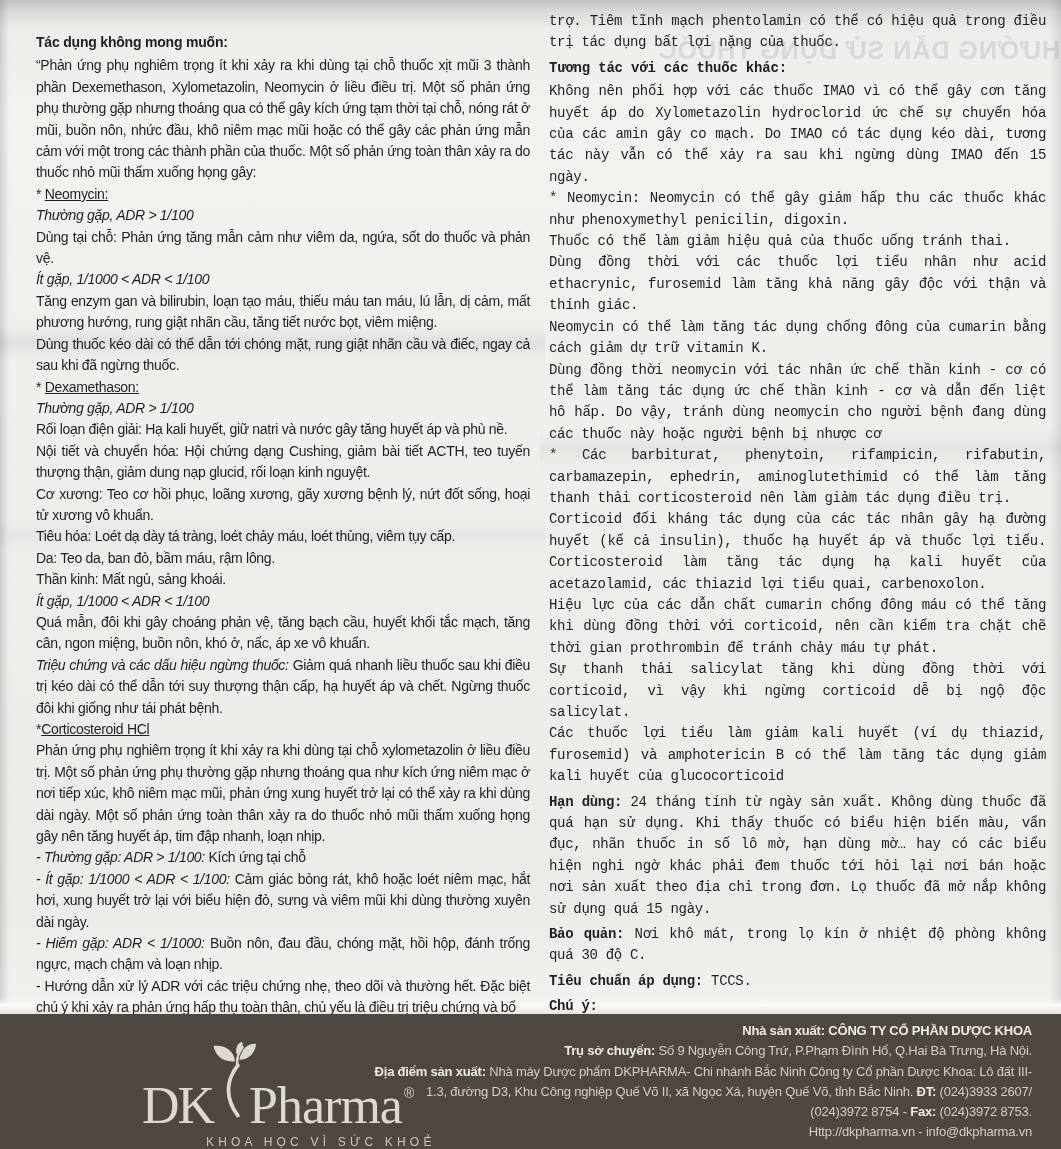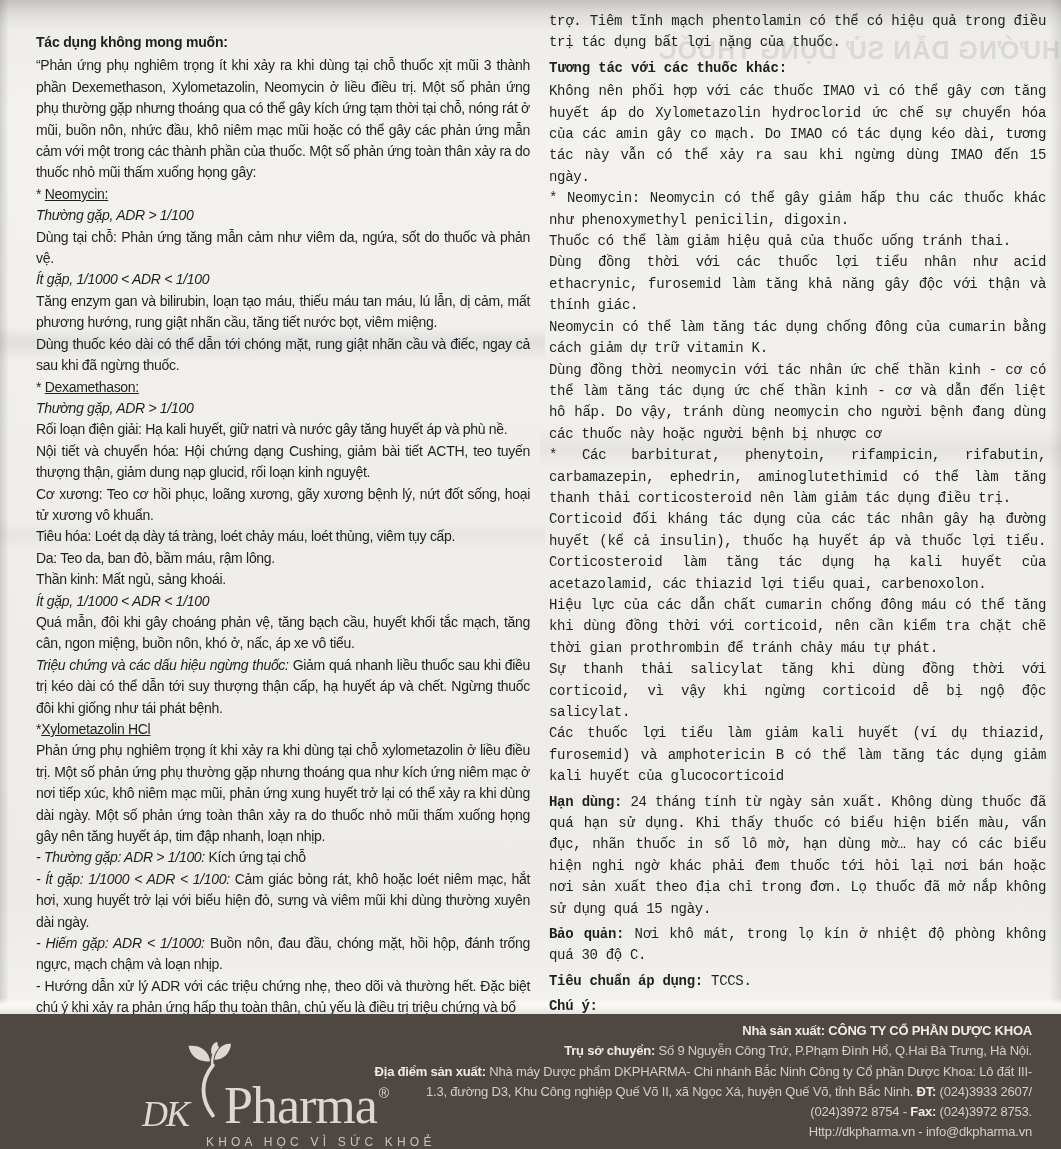--- a/index.html
+++ b/index.html
@@ -38,21 +38,21 @@
 
   #footer{position:absolute;left:0;top:1014px;width:1061px;height:135px;background:#4f4842;}
   #footer-info{position:absolute;left:372px;top:7px;width:660px;color:#d5d1cc;
                font-size:13px;line-height:20.3px;letter-spacing:-.2px;text-align:right;}
   #footer-info .f-line{margin:0;}
   #footer-info .s-n{color:#d2cec9;font-weight:normal;}
   #footer-info .s-b{color:#ecebe7;font-weight:bold;}
 
   #footer-logo{position:absolute;left:142px;top:14px;color:#dcd8d3;}
   .logo-row{display:flex;align-items:flex-end;font-family:"Liberation Serif","DejaVu Serif",serif;}
-  .logo-dk{font-size:36px;line-height:1;letter-spacing:-2px;font-style:italic;}
+  .logo-dk{font-size:52px;line-height:1;letter-spacing:-2px;}
   .logo-svg{width:46px;height:104px;margin:0 -7px 0 -3px;display:block;}
   .logo-pharma{font-size:52px;line-height:1;letter-spacing:-1px;}
   .logo-reg{font-size:14px;line-height:1;margin:0 0 32px 2px;font-family:"Liberation Sans",sans-serif;}
   .logo-tagline{font-size:12px;letter-spacing:4.2px;color:#c9c4be;margin:3px 0 12px 64px;
                 font-family:"Liberation Sans","DejaVu Sans",sans-serif;text-align:center;}
 </style>
 </head>
 <body>
 
 <div class="crease" id="edge-left"></div>
@@ -75,23 +75,23 @@
     <p class="tblock"><span class="s-n">Dùng thuốc kéo dài có thể dẫn tới chóng mặt, rung giật nhãn cầu và điếc, ngay cả sau khi đã ngừng thuốc.</span></p>
     <p class="tblock"><span class="s-n">* </span><span class="s-u">Dexamethason:</span></p>
     <p class="tblock"><span class="s-i">Thường gặp, ADR &gt; 1/100</span></p>
     <p class="tblock"><span class="s-n">Rối loạn điện giải: Hạ kali huyết, giữ natri và nước gây tăng huyết áp và phù nề.</span></p>
     <p class="tblock"><span class="s-n">Nội tiết và chuyển hóa: Hội chứng dạng Cushing, giảm bài tiết ACTH, teo tuyến thượng thận, giảm dung nạp glucid, rối loạn kinh nguyệt.</span></p>
     <p class="tblock"><span class="s-n">Cơ xương: Teo cơ hồi phục, loãng xương, gãy xương bệnh lý, nứt đốt sống, hoại tử xương vô khuẩn.</span></p>
     <p class="tblock"><span class="s-n">Tiêu hóa: Loét dạ dày tá tràng, loét chảy máu, loét thủng, viêm tụy cấp.</span></p>
     <p class="tblock"><span class="s-n">Da: Teo da, ban đỏ, bầm máu, rậm lông.</span></p>
     <p class="tblock"><span class="s-n">Thần kinh: Mất ngủ, sảng khoái.</span></p>
     <p class="tblock"><span class="s-i">Ít gặp, 1/1000 &lt; ADR &lt; 1/100</span></p>
-    <p class="tblock"><span class="s-n">Quá mẫn, đôi khi gây choáng phản vệ, tăng bạch cầu, huyết khối tắc mạch, tăng cân, ngon miệng, buồn nôn, khó ở, nấc, áp xe vô tiểu.</span></p>
+    <p class="tblock"><span class="s-n">Quá mẫn, đôi khi gây choáng phản vệ, tăng bạch cầu, huyết khối tắc mạch, tăng cân, ngon miệng, buồn nôn, khó ở, nấc, áp xe vô khuẩn.</span></p>
     <p class="tblock"><span class="s-i">Triệu chứng và các dấu hiệu ngừng thuốc: </span><span class="s-n">Giảm quá nhanh liều thuốc sau khi điều trị kéo dài có thể dẫn tới suy thượng thận cấp, hạ huyết áp và chết. Ngừng thuốc đôi khi giống như tái phát bệnh.</span></p>
-    <p class="tblock"><span class="s-n">*</span><span class="s-u">Xylometazolin HCl</span></p>
+    <p class="tblock"><span class="s-n">*</span><span class="s-u">Corticosteroid HCl</span></p>
     <p class="tblock"><span class="s-n">Phản ứng phụ nghiêm trọng ít khi xảy ra khi dùng tại chỗ xylometazolin ở liều điều trị. Một số phản ứng phụ thường gặp nhưng thoáng qua như kích ứng niêm mạc ở nơi tiếp xúc, khô niêm mạc mũi, phản ứng xung huyết trở lại có thể xảy ra khi dùng dài ngày. Một số phản ứng toàn thân xảy ra do thuốc nhỏ mũi thấm xuống họng gây nên tăng huyết áp, tim đập nhanh, loạn nhịp.</span></p>
     <p class="tblock"><span class="s-i">- Thường gặp: ADR &gt; 1/100: </span><span class="s-n">Kích ứng tại chỗ</span></p>
     <p class="tblock"><span class="s-i">- Ít gặp: 1/1000 &lt; ADR &lt; 1/100: </span><span class="s-n">Cảm giác bỏng rát, khô hoặc loét niêm mạc, hắt hơi, xung huyết trở lại với biểu hiện đỏ, sưng và viêm mũi khi dùng thường xuyên dài ngày.</span></p>
     <p class="tblock"><span class="s-i">- Hiếm gặp: ADR &lt; 1/1000: </span><span class="s-n">Buồn nôn, đau đầu, chóng mặt, hồi hộp, đánh trống ngực, mạch chậm và loạn nhịp.</span></p>
     <p class="tblock"><span class="s-n">- Hướng dẫn xử lý ADR với các triệu chứng nhẹ, theo dõi và thường hết. Đặc biệt chú ý khi xảy ra phản ứng hấp thụ toàn thân, chủ yếu là điều trị triệu chứng và bổ</span></p>
   </div>
 <div class="col" id="col-right">
     <p class="tblock"><span class="s-n">trợ. Tiêm tĩnh mạch phentolamin có thể có hiệu quả trong điều trị tác dụng bất lợi nặng của thuốc.</span></p>
     <p class="tblock h gap"><span class="s-b">Tương tác với các thuốc khác:</span></p>
     <p class="tblock"><span class="s-n">Không nên phối hợp với các thuốc IMAO vì có thể gây cơn tăng huyết áp do Xylometazolin hydroclorid ức chế sự chuyển hóa của các amin gây co mạch. Do IMAO có tác dụng kéo dài, tương tác này vẫn có thể xảy ra sau khi ngừng dùng IMAO đến 15 ngày.</span></p>

